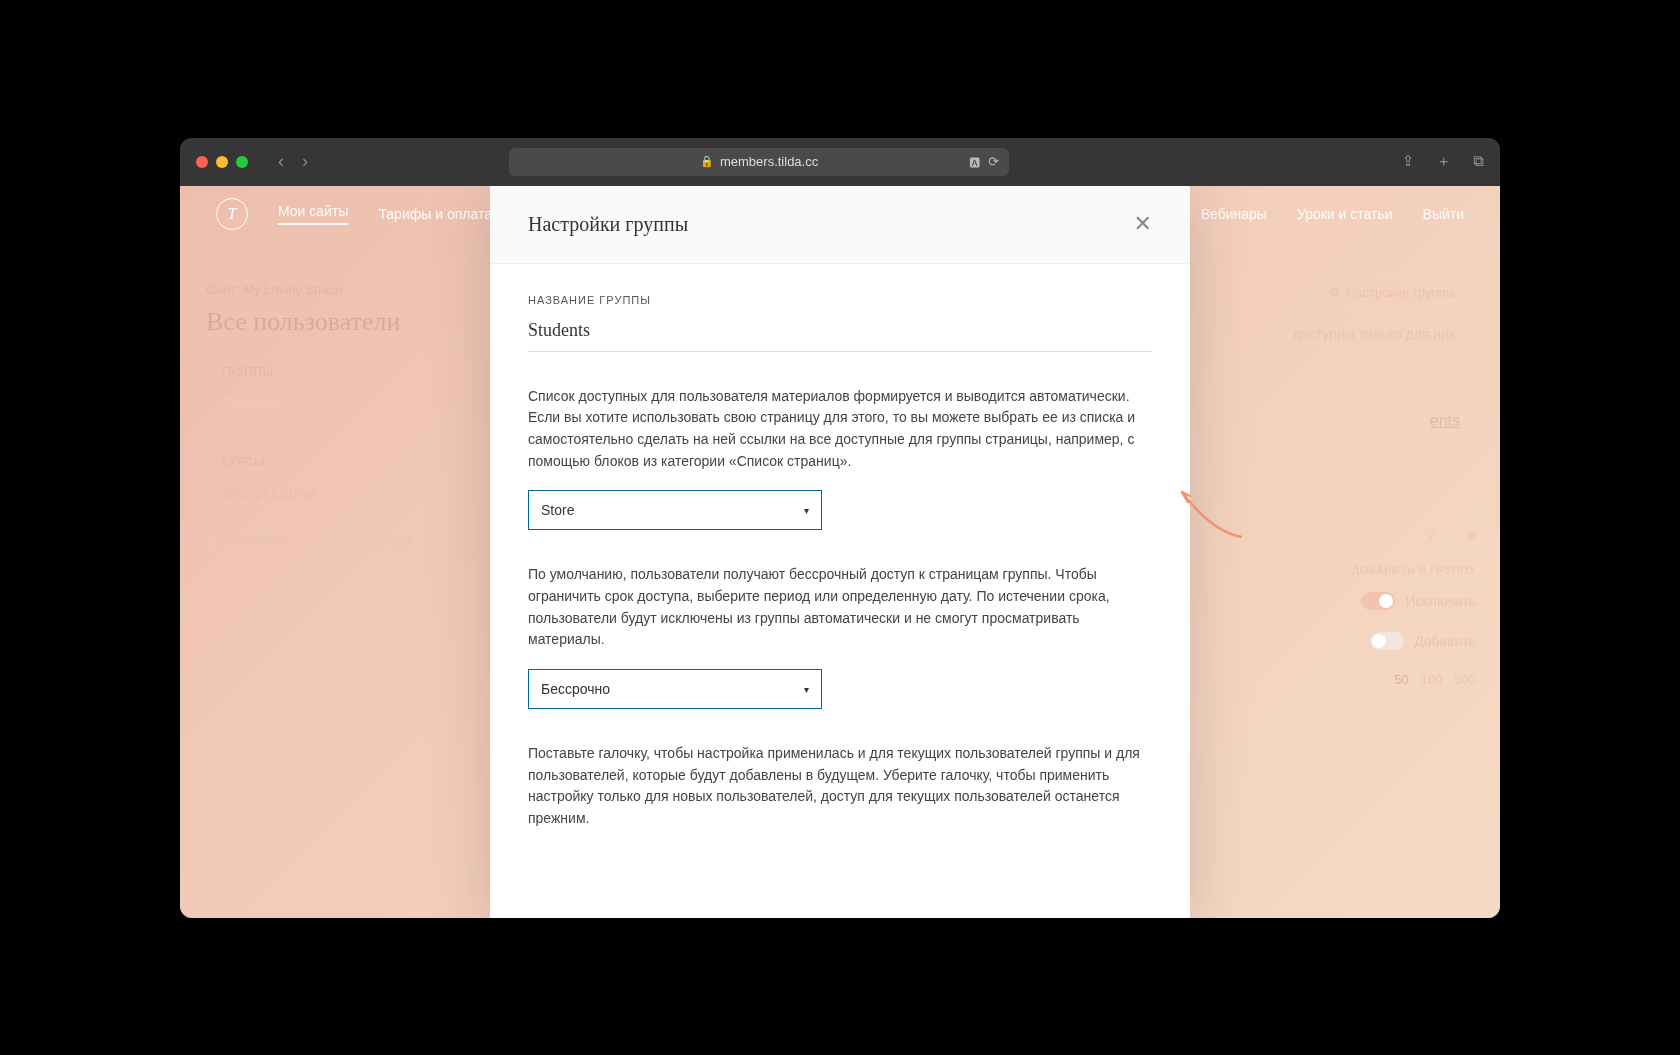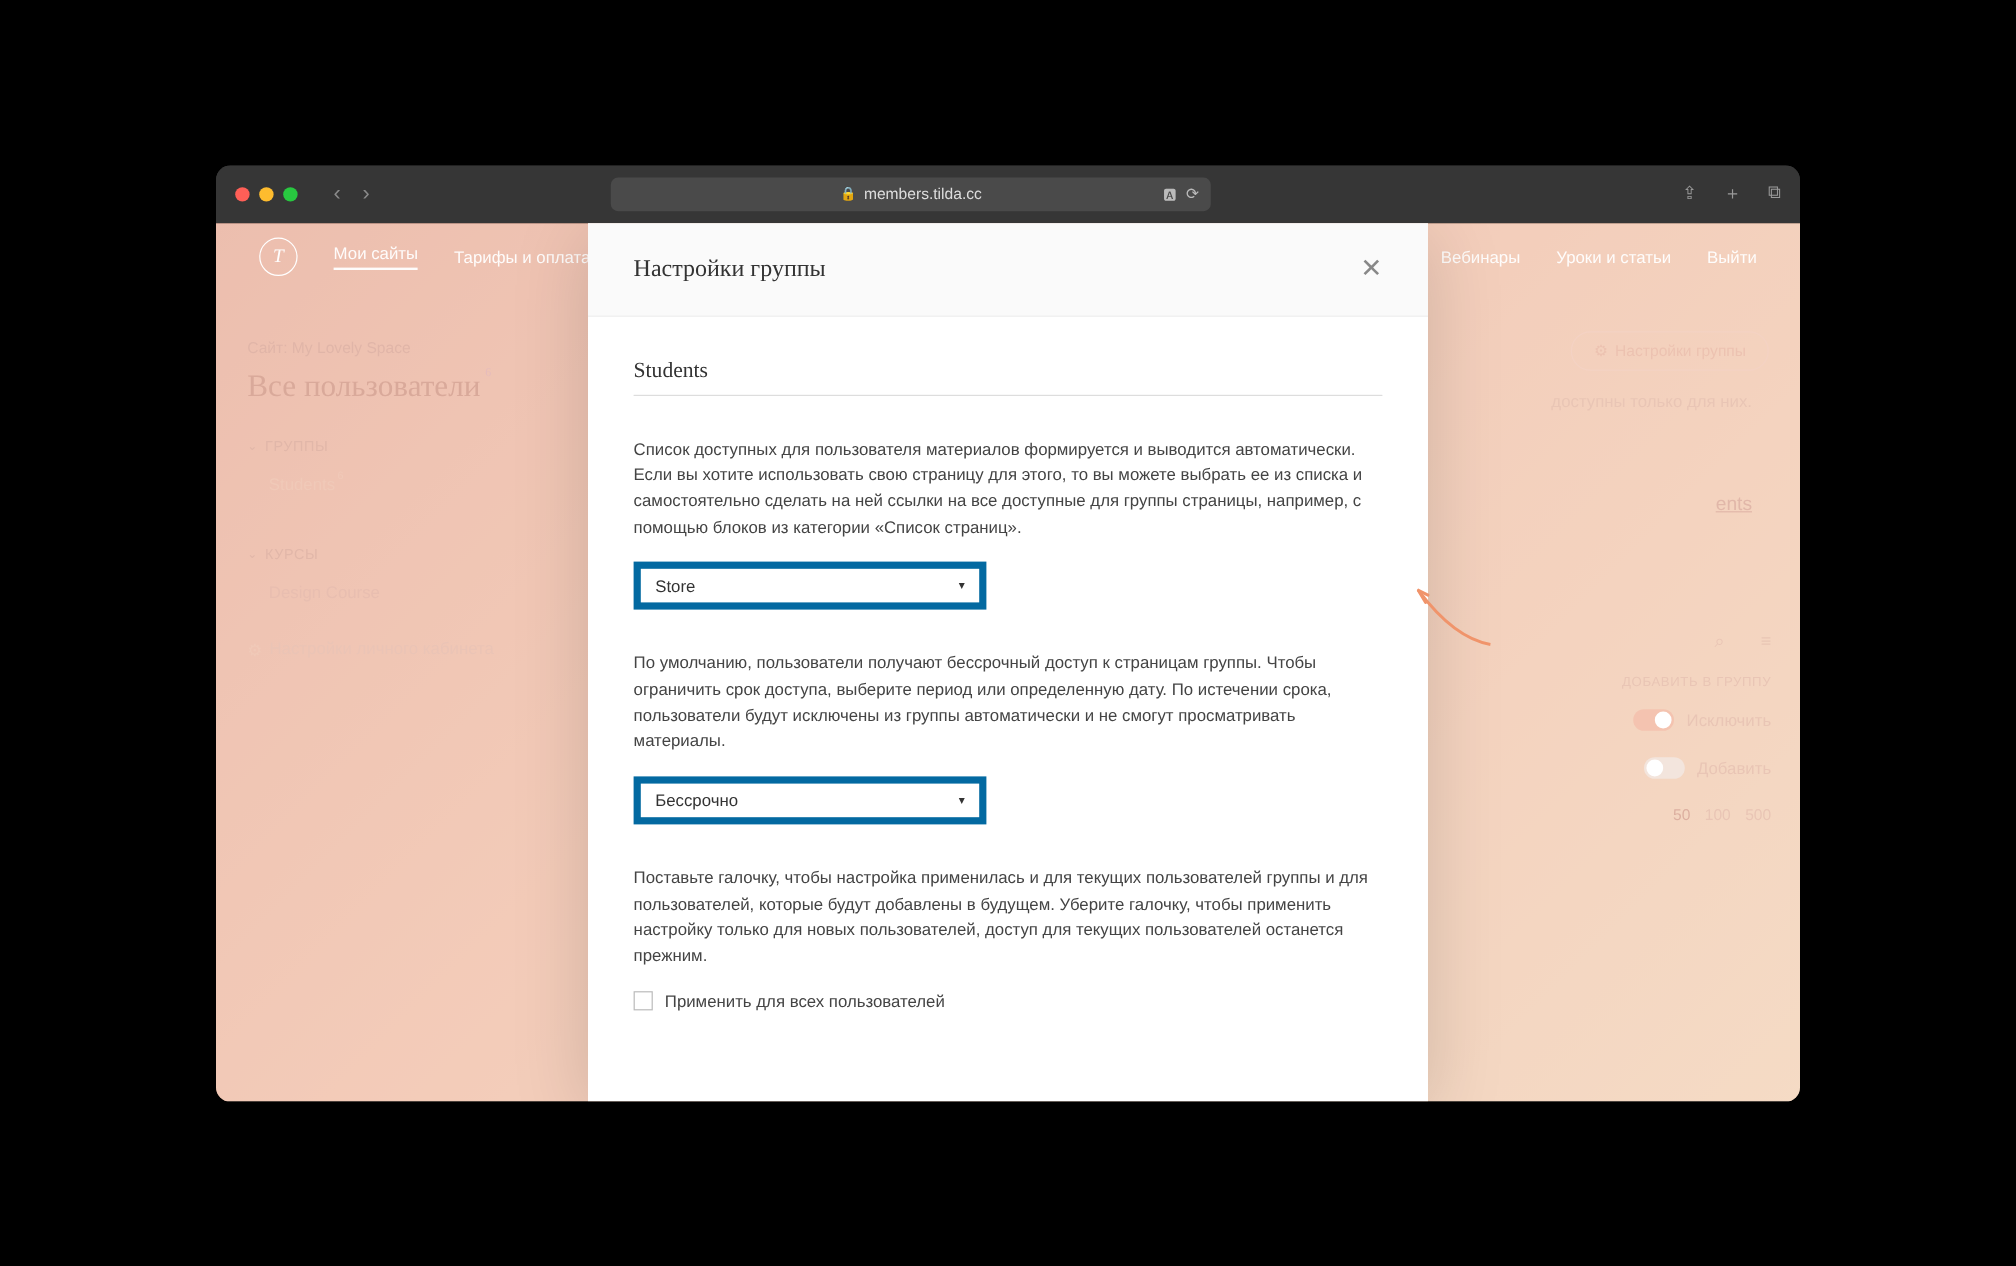--- a/index.html
+++ b/index.html
@@ -71,21 +71,21 @@
 .modal { position: absolute; top: 0; left: 50%; transform: translateX(-50%); width: 700px; height: 100%; background: #fff; box-shadow: 0 10px 60px rgba(0,0,0,.15); display: flex; flex-direction: column; z-index: 10; }
 .modal-head { height: 78px; border-bottom: 1px solid #eee; background:#fafafa; display: flex; align-items: center; padding: 0 38px; justify-content: space-between; }
 .modal-title { font-size: 20px; color: #333; font-family: Georgia, "Times New Roman", serif; }
 .modal-close { font-size: 22px; color: #888; cursor: pointer; font-weight:300; }
 .modal-body { flex: 1; overflow-y: auto; padding: 30px 38px 0; }
 
 .field-label { font-size: 11px; letter-spacing: 1px; color: #555; margin-bottom: 10px; text-transform: uppercase; }
 .text-input { width: 100%; border: none; border-bottom: 1px solid #ddd; font-size: 18px; padding: 4px 0 10px; color: #333; outline: none; font-family: Georgia, "Times New Roman", serif; margin-bottom: 34px; }
 .field-desc { font-size: 14px; line-height: 1.55; color: #444; margin-bottom: 18px; }
 .select-wrap { position: relative; width: 294px; margin-bottom: 34px; }
-.select-box { width: 100%; height: 40px; border: 6px solid #0369a1; padding: 0 12px; font-size: 14px; color: #333; display:flex; align-items:center; justify-content:space-between; cursor:pointer; }
+.select-box { width: 100%; height: 40px; border: 1px solid #0369a1; padding: 0 12px; font-size: 14px; color: #333; display:flex; align-items:center; justify-content:space-between; cursor:pointer; }
 .select-box .caret { font-size: 10px; color:#333; }
 .checkbox-row { display:flex; align-items:center; gap:10px; font-size:14px; color:#444; margin-bottom: 30px; }
 .checkbox-box { width:16px; height:16px; border:1px solid #bbb; }
 
 
 .arrow-annot { position:absolute; left: 682px; top: 296px; z-index: 20; pointer-events:none; }
 
 </style>
 </head>
 <body>
@@ -197,42 +197,39 @@
 
     <div class="app-overlay"></div>
 
     <div class="modal">
       <div class="modal-head">
         <div class="modal-title">Настройки группы</div>
         <div class="modal-close">✕</div>
       </div>
       <div class="modal-body">
 
+        <div class="field-label">НАЗВАНИЕ ГРУППЫ</div>
         <input class="text-input" value="Students" style="">
 
         <div class="field-desc">Список доступных для пользователя материалов формируется и выводится автоматически. Если вы хотите использовать свою страницу для этого, то вы можете выбрать ее из списка и самостоятельно сделать на ней ссылки на все доступные для группы страницы, например, с помощью блоков из категории «Список страниц».</div>
         <div class="select-wrap">
           <div class="select-box">
             <span>Store</span>
             <span class="caret">▾</span>
           </div>
         </div>
 
         <div class="field-desc">По умолчанию, пользователи получают бессрочный доступ к страницам группы. Чтобы ограничить срок доступа, выберите период или определенную дату. По истечении срока, пользователи будут исключены из группы автоматически и не смогут просматривать материалы.</div>
         <div class="select-wrap">
           <div class="select-box">
             <span>Бессрочно</span>
             <span class="caret">▾</span>
           </div>
         </div>
         <div class="field-desc">Поставьте галочку, чтобы настройка применилась и для текущих пользователей группы и для пользователей, которые будут добавлены в будущем. Уберите галочку, чтобы применить настройку только для новых пользователей, доступ для текущих пользователей останется прежним.</div>
-        <div class="checkbox-row">
-          <div class="checkbox-box"></div>
-          <span>Применить для всех пользователей</span>
-        </div>
 
         
 
       </div>
 
       <svg class="arrow-annot" width="80" height="70">
         <path d="M 70 55 Q 40 50 10 10" stroke="#f0946b" stroke-width="2.5" fill="none"></path>
         <path d="M 10 10 L 18 14 M 10 10 L 16 20" stroke="#f0946b" stroke-width="2.5" fill="none" stroke-linecap="round"></path>
       </svg>
     </div>

